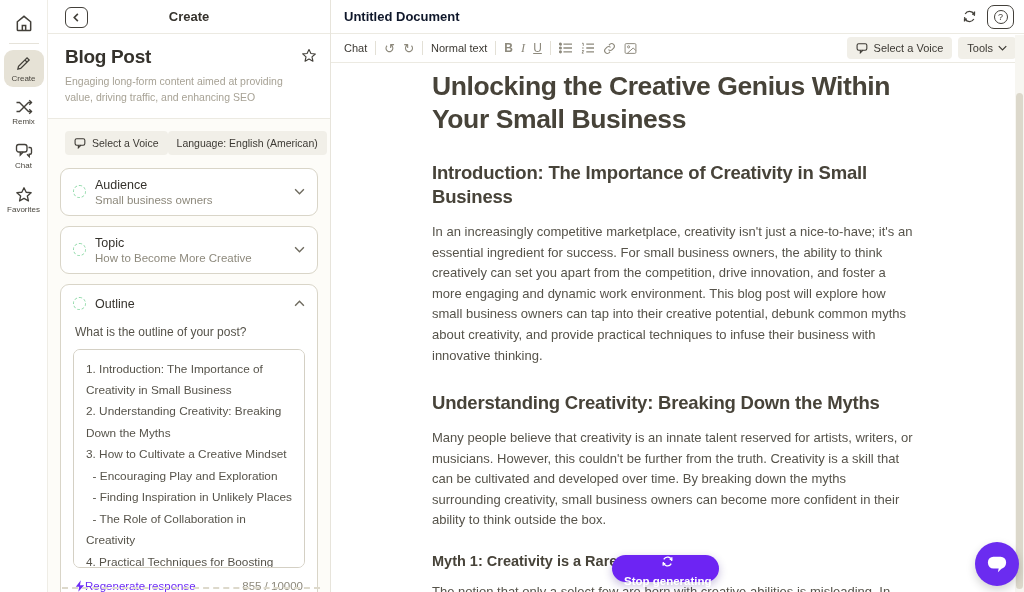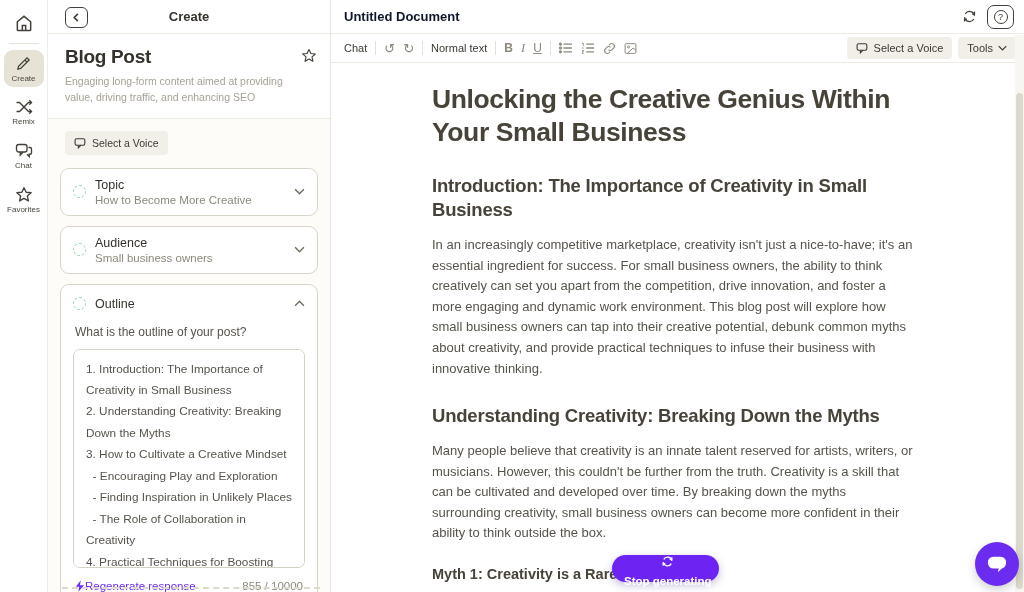--- a/index.html
+++ b/index.html
@@ -69,21 +69,21 @@
   .tb-ico { color:#8d897c; cursor:pointer; display:flex; align-items:center; }
   .tb-undo { font-family:"DejaVu Sans", sans-serif; font-size:13px; color:#8d897c; cursor:pointer; }
   .tb-b { font-weight:bold; font-size:12px; color:#8d897c; cursor:pointer; }
   .tb-i { font-style:italic; font-family:"Liberation Serif", serif; font-size:12.5px; color:#8d897c; cursor:pointer; }
   .tb-u { text-decoration:underline; font-size:12px; color:#8d897c; cursor:pointer; }
   .tb-right { margin-left:auto; display:flex; align-items:center; gap:6px; }
   .tb-chip { background:#f1efe8; border-radius:4px; font-size:11px; color:#3c3933; padding:5px 9px;
     display:flex; align-items:center; gap:5px; cursor:pointer; white-space:nowrap; }
 
   .doc { position:absolute; left:101px; top:62px; width:484px; height:530px; overflow:hidden; }
-  .doc h1 { font-size:26.5px; line-height:1.25; font-weight:bold; letter-spacing:-0.4px; color:#474339; margin-top:21px; }
+  .doc h1 { font-size:26.5px; line-height:1.25; font-weight:bold; letter-spacing:-0.4px; color:#474339; margin-top:8px; }
   .doc h2 { font-size:18.5px; line-height:1.3; font-weight:bold; letter-spacing:-0.2px; color:#474339; margin-top:25px; }
   .doc h3 { font-size:14.5px; font-weight:bold; color:#474339; margin-top:22px; }
   .doc p  { font-size:13px; line-height:1.58; color:#56534a; margin-top:13px; }
 
   .stop-btn { position:absolute; left:281px; top:555px; height:27px; background:#6d24f3; border:none;
     border-radius:17px; color:#fff; display:flex; align-items:center; gap:7px; padding:0 7px 0 12px;
     box-shadow:0 3px 8px rgba(60,30,140,.3); cursor:pointer; font-family:"Liberation Sans", sans-serif;flex-direction:column; }
   .stop-label { font-size:11.5px; font-weight:bold; color:#fff; }
   .esc-badge { background:rgba(255,255,255,.22); border-radius:4px; font-size:8.5px; color:#fff; padding:3px 5px; }
 
@@ -179,43 +179,46 @@
       <div class="chip-row">
         <button class="chip" style="border:none;">
           <span>
             <svg width="13" height="12" viewBox="0 0 24 22" fill="none" stroke="#3c3933" stroke-width="2">
               <rect x="2" y="3" width="18" height="12" rx="3"></rect>
                 <path d="M8 15v5l5-5"></path>
             </svg>
           </span>
           <span>Select a Voice</span>
         </button>
+        <button class="chip" style="border:none;">
+          <span>Language: English (American)</span>
+        </button>
+      </div>
+
+      <div class="card">
+        <div class="card-row">
+          <span class="dashed-dot"></span>
+          <span class="card-texts">
+            <div class="card-label">Audience</div>
+            <div class="card-value">Small business owners</div>
+          </span>
+          <span class="chev">
+            <svg width="11" height="7" viewBox="0 0 12 8" fill="none" stroke="#6e6a5e" stroke-width="1.6">
+                <path d="M1 1.5 6 6.5l5-5"></path>
+              </svg>
+          </span>
+        </div>
       </div>
 
       <div class="card">
         <div class="card-row">
           <span class="dashed-dot"></span>
           <span class="card-texts">
             <div class="card-label">Topic</div>
             <div class="card-value">How to Become More Creative</div>
-          </span>
-          <span class="chev">
-            <svg width="11" height="7" viewBox="0 0 12 8" fill="none" stroke="#6e6a5e" stroke-width="1.6">
-                <path d="M1 1.5 6 6.5l5-5"></path>
-              </svg>
-          </span>
-        </div>
-      </div>
-
-      <div class="card">
-        <div class="card-row">
-          <span class="dashed-dot"></span>
-          <span class="card-texts">
-            <div class="card-label">Audience</div>
-            <div class="card-value">Small business owners</div>
           </span>
           <span class="chev">
             <svg width="11" height="7" viewBox="0 0 12 8" fill="none" stroke="#6e6a5e" stroke-width="1.6">
                 <path d="M1 1.5 6 6.5l5-5"></path>
               </svg>
           </span>
         </div>
       </div>
 
       <div class="card outline-card">

